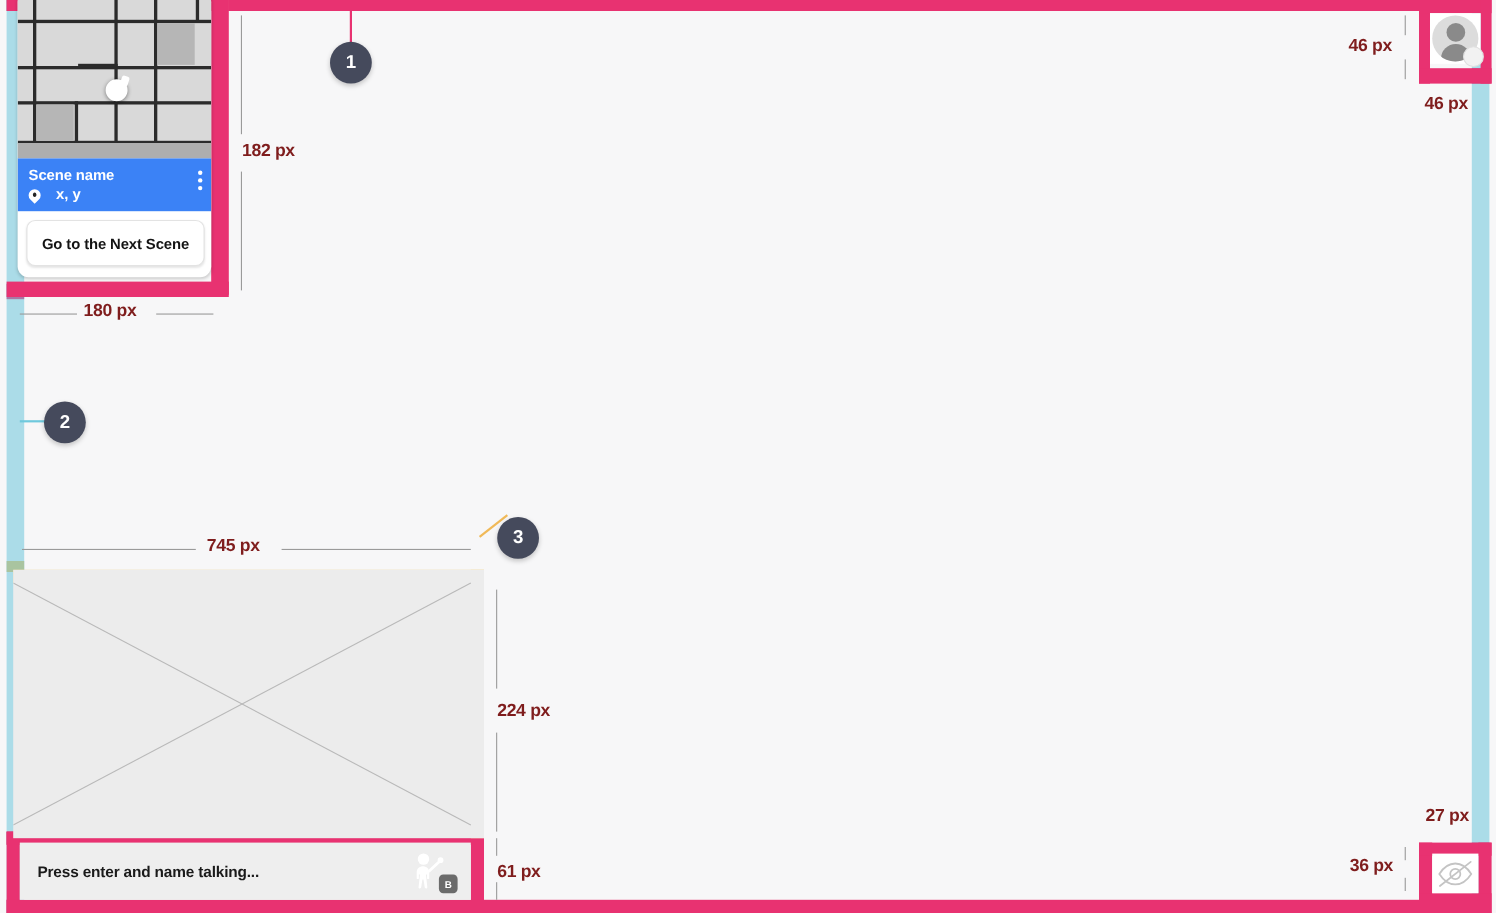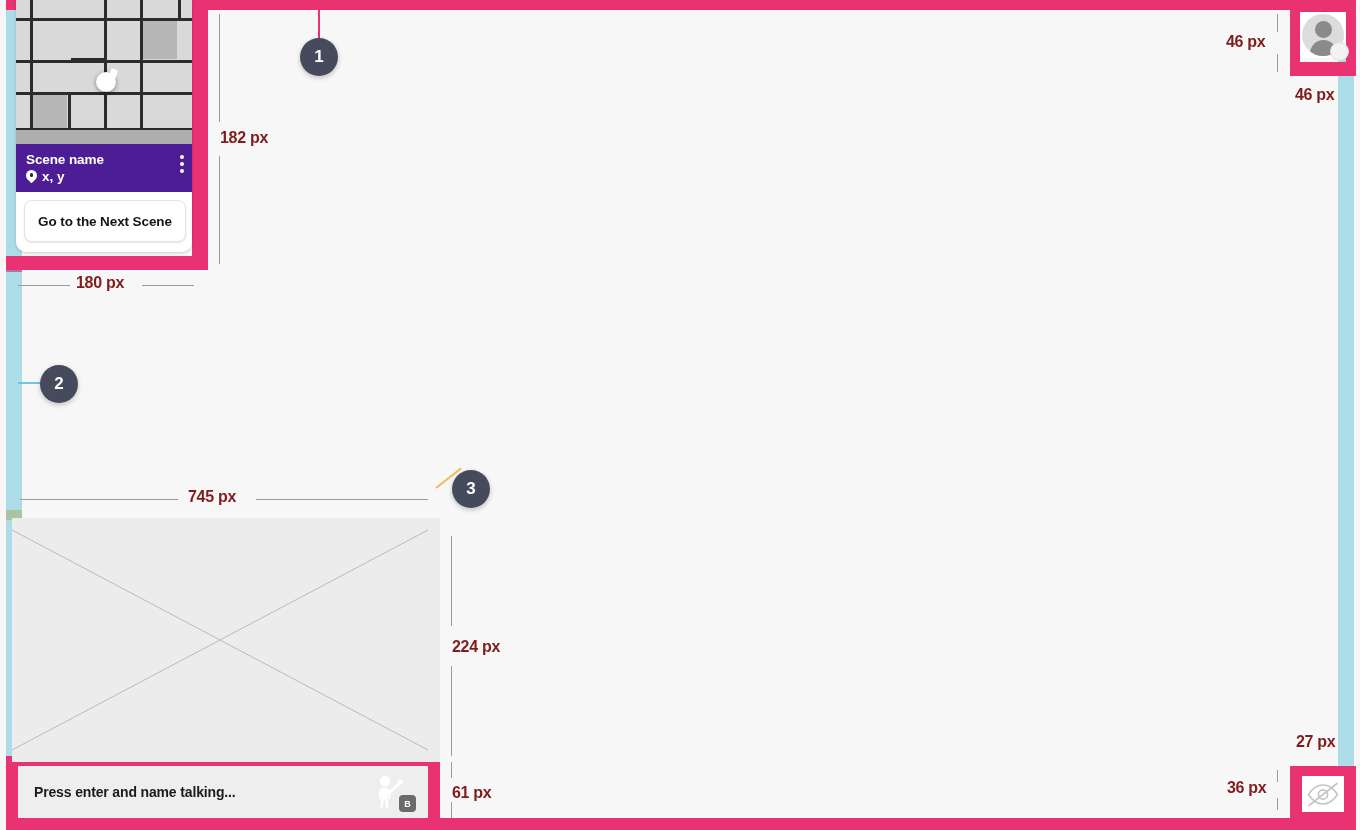--- a/index.html
+++ b/index.html
@@ -32,25 +32,25 @@
   #map-pin{
     position:absolute;left:80px;top:80px;width:20px;height:20px;border-radius:50%;
     background:#fff;border:3px solid #fff;box-sizing:border-box;
     box-shadow:0 1px 4px rgba(0,0,0,.45);
   }
   #map-pin:after{
     content:"";position:absolute;left:11px;top:-6px;width:7px;height:9px;
     background:#fff;border-radius:2px;transform:rotate(18deg);
   }
   #scene-info{
-    position:absolute;left:0;top:152px;width:176px;height:48px;background:#4c1d95;color:#fff;
+    position:absolute;left:0;top:152px;width:176px;height:48px;background:#3b82f6;color:#fff;
     box-sizing:border-box;padding:7px 10px 0 10px;
   }
   #scene-info .nm{font-size:13.5px;font-weight:700;line-height:17px;letter-spacing:-.1px;}
-  #scene-info .loc{font-size:13.5px;font-weight:700;line-height:18px;display:flex;align-items:center;gap:5px;}
+  #scene-info .loc{font-size:13.5px;font-weight:700;line-height:18px;display:flex;align-items:flex-end;gap:14px;}
   .pin-glyph{display:inline-block;width:11px;height:14px;position:relative;}
   .pin-glyph:before{
     content:"";position:absolute;left:0;top:0;width:11px;height:11px;border-radius:50% 50% 50% 0;
     background:#fff;transform:rotate(-45deg);
   }
   .pin-glyph:after{
     content:"";position:absolute;left:3.6px;top:3.4px;width:3.8px;height:3.8px;border-radius:50%;background:#262626;
   }
   #scene-kebab{
     position:absolute;right:8px;top:11px;width:4px;height:18px;cursor:pointer;

